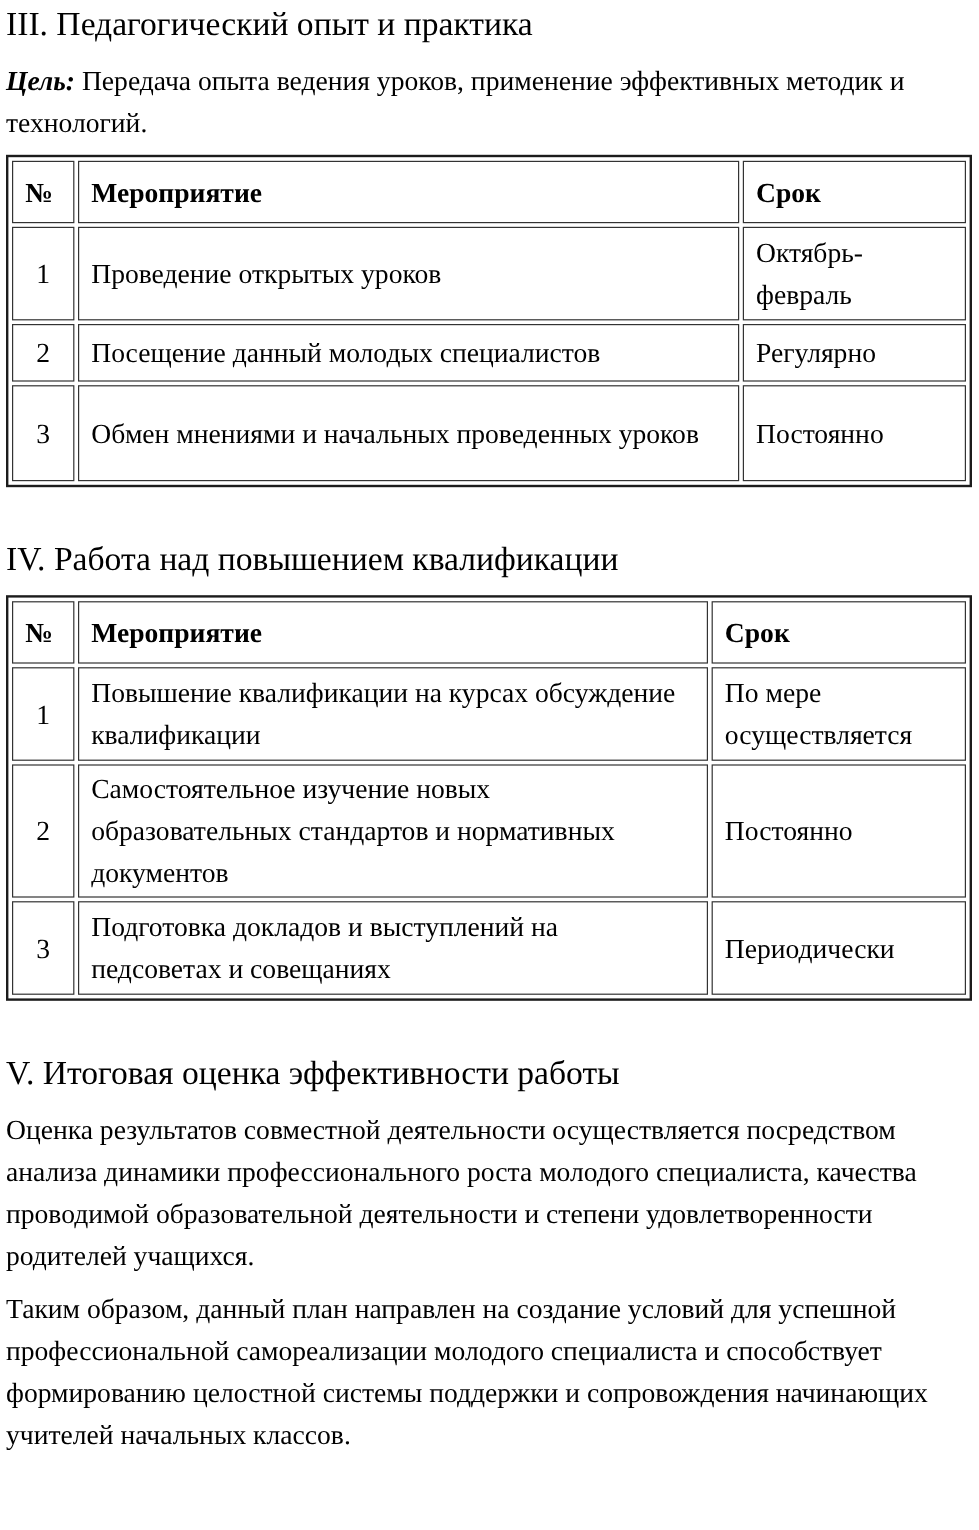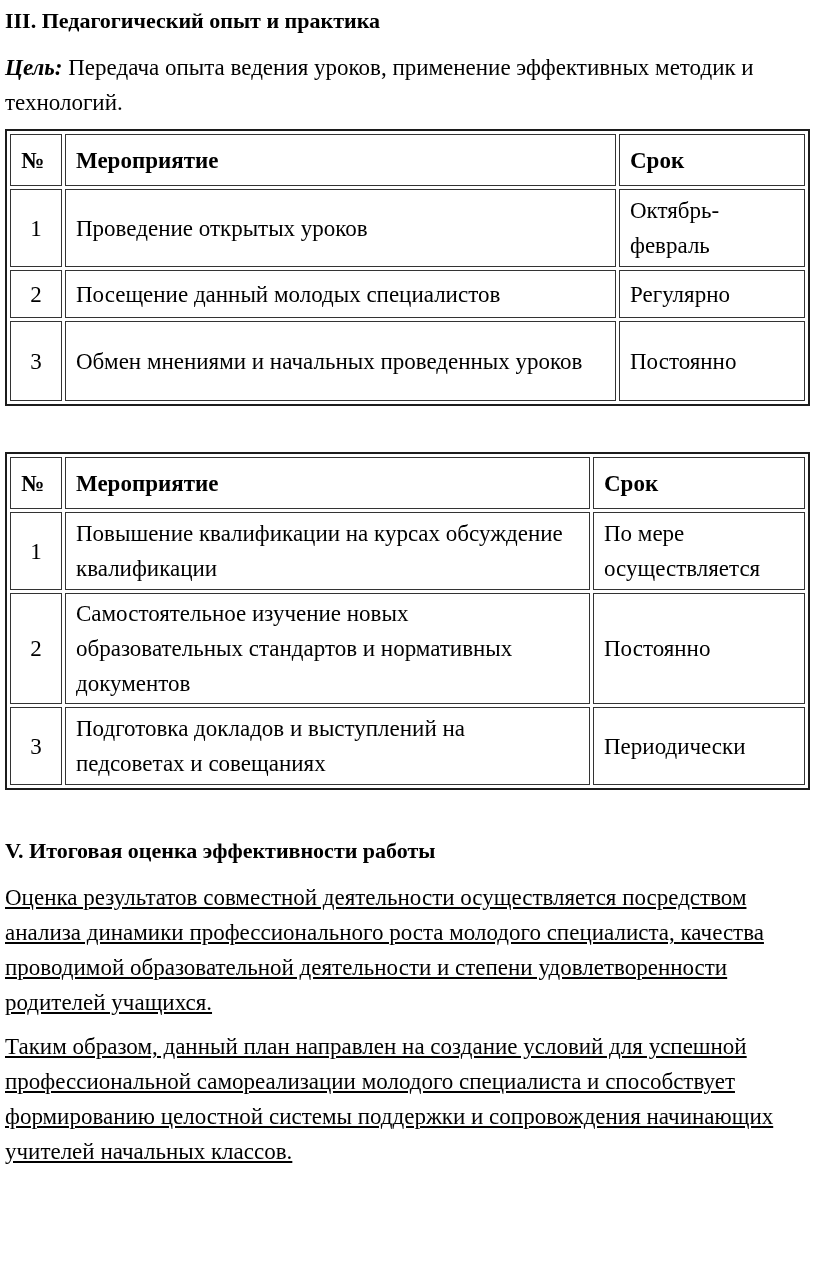--- a/index.html
+++ b/index.html
@@ -4,23 +4,23 @@
 <style>
   html,body{margin:0;padding:0;background:#ffffff;}
   .page{
     width:816px;height:1275px;box-sizing:border-box;
     padding:6px 6px 0 5px;
     background:#ffffff;color:#000000;
     font-family:"Liberation Serif","DejaVu Serif",serif;
     font-size:23px;line-height:35px;
     overflow:hidden;
   }
-  h2.sec{font-size:22px;line-height:30px;font-weight:bold;margin:0 0 14px 0;}
+  h2.sec{font-size:28px;line-height:30px;font-weight:normal;margin:0 0 14px 0;}
   p.goal{margin:0 0 9px 0;}
-  p.body-par{margin:0 0 9px 0;text-decoration:underline;}
+  p.body-par{margin:0 0 9px 0;}
   b.goal-label{font-weight:bold;font-style:italic;}
 
   table.doc{
     width:100%;table-layout:fixed;
     border-collapse:separate;border-spacing:3px;
     border:2px solid #1c1c1c;background:#ffffff;
     margin:0 0 46px 0;
   }
   table.doc th,table.doc td{
     border:1px solid #333333;
@@ -77,20 +77,21 @@
         <td>Регулярно</td>
       </tr>
       <tr class="r3">
         <td class="num">3</td>
         <td>Обмен мнениями и начальных проведенных уроков</td>
         <td>Постоянно</td>
       </tr>
     </tbody>
   </table>
 
+  <h2 class="sec">IV. Работа над повышением квалификации</h2>
 
   <table class="doc t2">
     <colgroup>
         <col class="c-num">
         <col class="c-activity">
         <col class="c-term">
       </colgroup>
     <tbody>
       <tr class="hdr">
         <th class="num">№</th>

